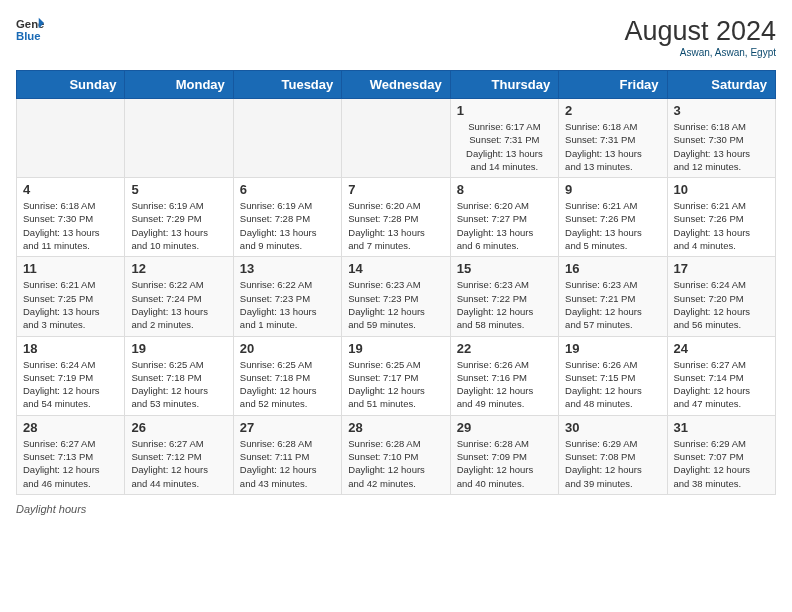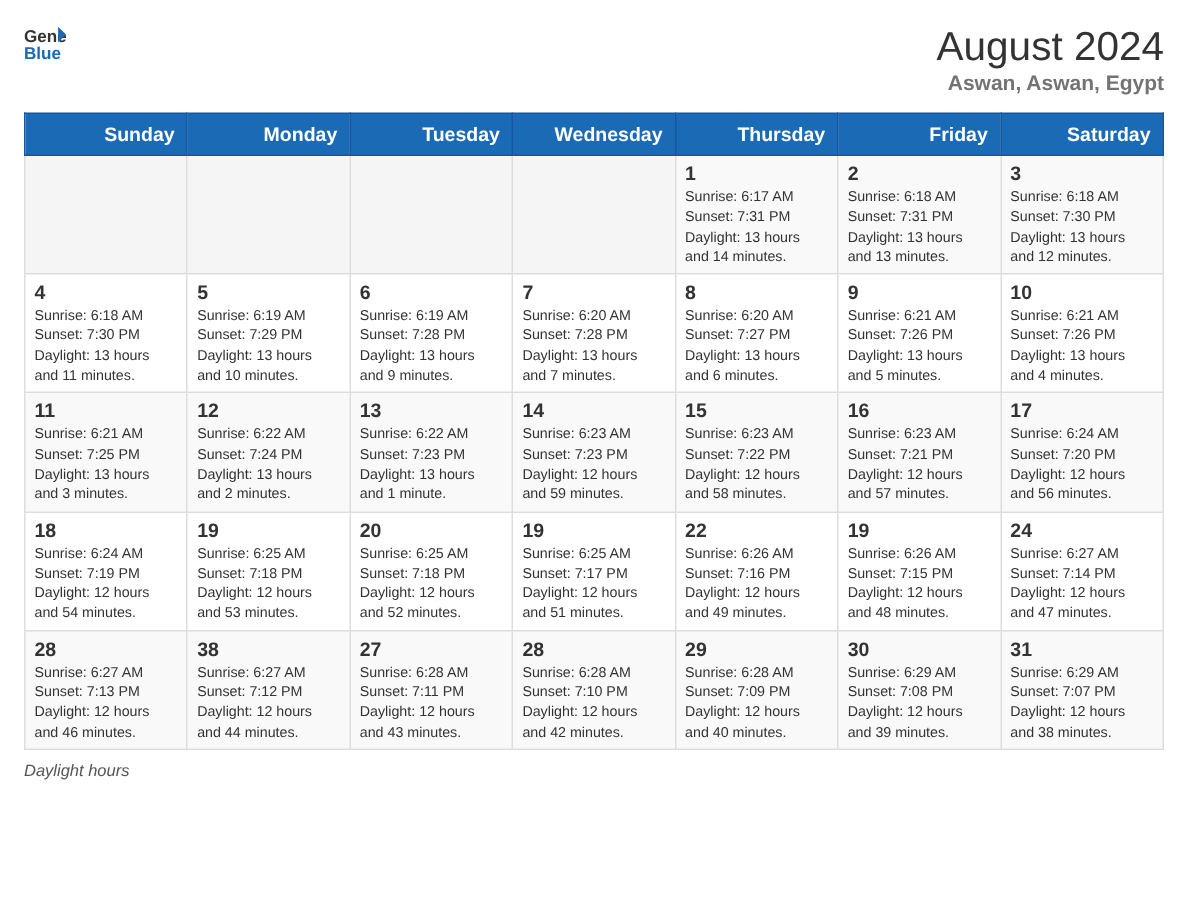--- a/index.html
+++ b/index.html
@@ -27,23 +27,22 @@
     }
     .title-area {
       text-align: right;
     }
     .month-title {
       font-size: 27px;
       font-weight: normal;
       color: #333;
     }
     .location {
-      font-size: 14px;
-      color: #737373;
-      font-weight: bold;
+      font-size: 10px;
+      color: #0c4a6e;
     }
     .calendar {
       width: 100%;
       border-collapse: collapse;
       border: 1px solid #ccc;
     }
     .calendar th {
       background-color: #1a6ab5;
       color: #fff;
       font-size: 13px;
@@ -119,21 +118,21 @@
       </tr>
   </thead>
   <tbody id="calendar-body">
   <tr>
         <td class="empty-cell"></td>
         <td class="empty-cell"></td>
         <td class="empty-cell"></td>
         <td class="empty-cell"></td>
         <td>
           <span class="day-number">1</span>
-          <div class="day-info" style="white-space: pre-line;">Sunrise: 6:17 AM
+          <div class="day-info" style="white-space: pre-line; text-align: center;">Sunrise: 6:17 AM
 Sunset: 7:31 PM
 Daylight: 13 hours
 and 14 minutes.</div>
         </td>
         <td>
           <span class="day-number">2</span>
           <div class="day-info" style="white-space: pre-line;">Sunrise: 6:18 AM
 Sunset: 7:31 PM
 Daylight: 13 hours
 and 13 minutes.</div>
@@ -301,21 +300,21 @@
       </tr>
       <tr>
         <td>
           <span class="day-number">28</span>
           <div class="day-info" style="white-space: pre-line;">Sunrise: 6:27 AM
 Sunset: 7:13 PM
 Daylight: 12 hours
 and 46 minutes.</div>
         </td>
         <td>
-          <span class="day-number">38</span>
+          <span class="day-number">26</span>
           <div class="day-info" style="white-space: pre-line;">Sunrise: 6:27 AM
 Sunset: 7:12 PM
 Daylight: 12 hours
 and 44 minutes.</div>
         </td>
         <td>
           <span class="day-number">27</span>
           <div class="day-info" style="white-space: pre-line;">Sunrise: 6:28 AM
 Sunset: 7:11 PM
 Daylight: 12 hours

